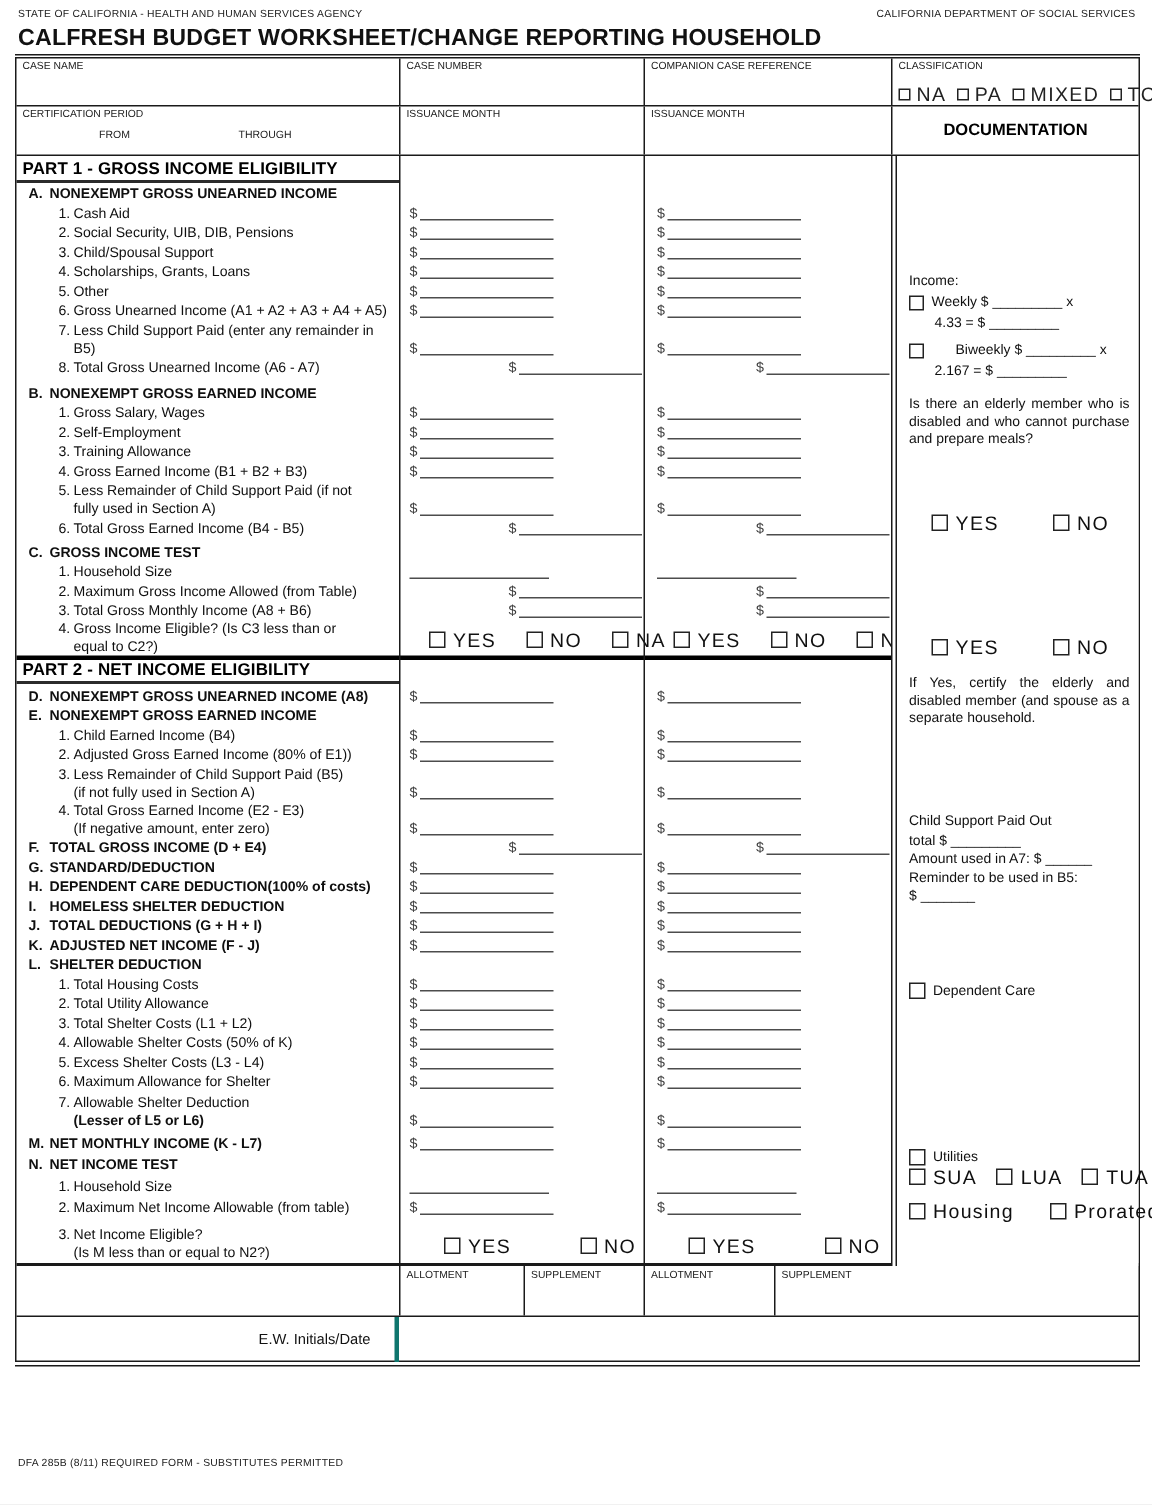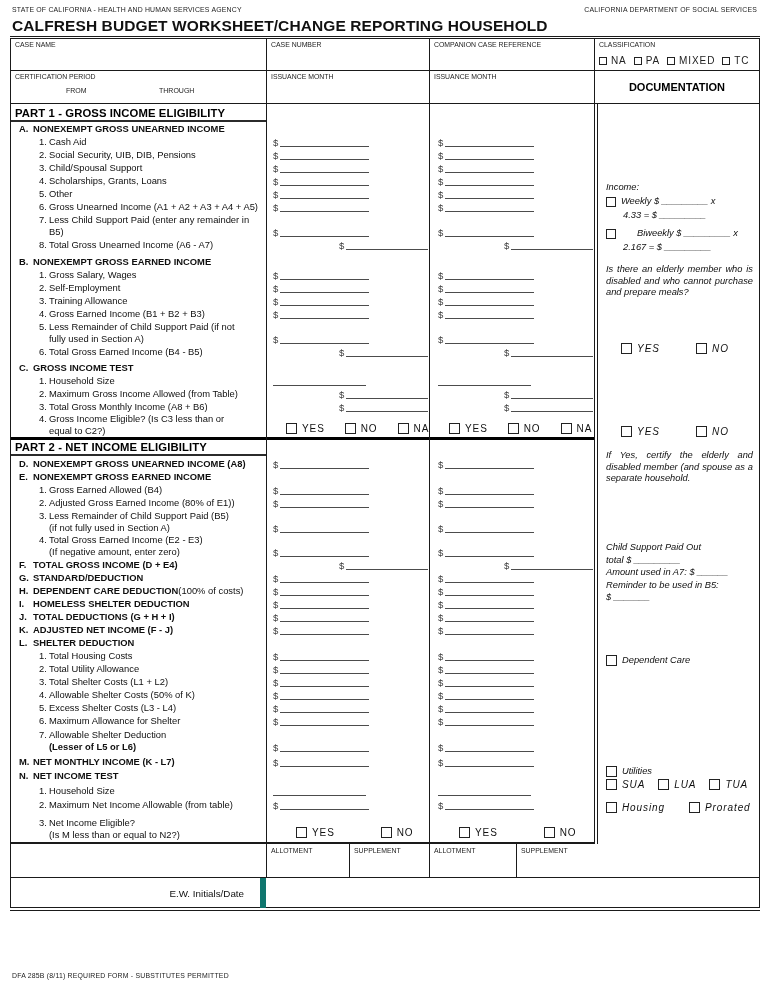--- a/index.html
+++ b/index.html
@@ -37,56 +37,56 @@
   .part-header::after { content:''; position:absolute; left:0; bottom:0; width:255px; height:2px; background:#2b2b2b; }
   .part-header.p2 { border-top:0; }
   .part-header.p2::before { content:''; position:absolute; left:0; top:-1px; width:583px; height:2.6px; background:#000; }
 
   .frow { display:flex; align-items:flex-end; }
   .lcell { width:255px; font-size:9.4px; line-height:12px; color:#0f0f0f; padding-bottom:1px; }
   .l1 { display:flex; }
   .lcell.sec { padding-left:8px; } .lcell.sec .pfx { width:14px; font-weight:bold; }
   .lcell.sec .ltext { font-weight:bold; }
   .lcell.itm { padding-left:28px; } .lcell.itm .pfx { width:10px; }
-  .ltext { letter-spacing:0; } .lsuf { font-weight:normal; }
+  .ltext { letter-spacing:0; } .lsuf { font-weight:bold; }
   .l2 { padding-left:10px; }
   .l2.b { font-weight:bold; }
   .mcell { width:163px; } .mcell.c2 { width:165px; }
   .mline { display:flex; align-items:flex-end; padding-bottom:2px; }
   .mline .dollar { font-size:9.5px; line-height:8px; color:#3a3a3a; padding-right:2px; }
   .uline { flex:1; border-bottom:1.2px solid #4c4c4c; height:3px; }
   .m-dollar { margin-left:7px; width:96px; } .c2 .m-dollar { margin-left:9px; width:96px; }
   .m-total { margin-left:73px; width:89px; } .c2 .m-total { margin-left:75px; width:89px; }
   .m-plain { margin-left:7px; width:93px; } .c2 .m-plain { margin-left:9px; width:93px; }
   .opts { display:flex; padding:0 0 4px 20px; gap:20px; }
   .opts.two { padding-left:30px; gap:46px; }
-  .optg { display:flex; align-items:center; font-size:10px; letter-spacing:.9px; }
+  .optg { display:flex; align-items:center; font-size:13px; letter-spacing:.9px; }
 
   
   .doc-box { position:absolute; left:583px; top:0; width:165px; height:740px; border-left:1px solid #1a1a1a; background:#fff; }
   .doc-inner { position:relative; height:100%; margin-left:2px; border-left:1px solid #1a1a1a; font-size:9.3px; line-height:11.6px; color:#0f0f0f; }
-  .doc-blk { position:absolute; left:8px; right:6px;font-style:italic; }
+  .doc-blk { position:absolute; left:8px; right:6px; }
   .jtext { text-align:justify; }
   .doc-bold { font-weight:bold; line-height:12.2px; }
   .doc-line { display:flex; align-items:center; margin-top:2.5px; white-space:nowrap; }
   .doc-line.ind { padding-left:17px; } .doc-line.gap { margin-top:6px;gap:16px; }
   .doc-yesno { display:flex; padding-left:15px; gap:36px; }
   .doc-yesno .optg { letter-spacing:1px; }
   .doc-check { display:flex; align-items:center; }
   .doc-check3 { display:flex; align-items:center; gap:13px; }
   .doc-check + .doc-check, .stack > div + div { margin-top:9px; }
 
   
   .alot-row { display:flex; height:34px; border-bottom:1px solid #1a1a1a; font-size:6.9px; color:#222; }
   .alot-row > div { padding:3px 4px; }
   .ac1 { width:255px; } .ac2 { width:83px; border-left:1px solid #1a1a1a; }
   .ac3 { width:80px; border-left:1px solid #1a1a1a; } .ac4 { width:87px; border-left:1px solid #1a1a1a; }
   .ac5 { width:243px; border-left:1px solid #1a1a1a; }
   .ew-row { display:flex; height:30px; }
-  .ew-label { width:255px; border-right:6px solid #0f766e; display:flex; align-items:center;
+  .ew-label { width:255px; border-right:3px solid #0f766e; display:flex; align-items:center;
               justify-content:flex-end; padding-right:16px; font-size:9.8px; }
   .ew-rest { flex:1; }
   .footer { position:absolute; top:972px; left:12px; font-size:6.9px; letter-spacing:.2px; color:#222; }
 </style>
 </head>
 <body>
 
 <div class="page">
 
   <div class="topline">
@@ -591,21 +591,21 @@
                 <span class="ltext">NONEXEMPT GROSS EARNED INCOME</span>
               </div>
             </div>
             <div class="mcell c1"></div>
             <div class="mcell c2"></div>
           </div>
           <div class="frow" style="height: 13px;">
             <div class="lcell itm">
               <div class="l1">
                 <span class="pfx">1.</span>
-                <span class="ltext">Gross Earned Allowed (B4)</span>
+                <span class="ltext">Child Earned Income (B4)</span>
               </div>
             </div>
             <div class="mcell c1">
               <div class="mline m-dollar">
                 <span class="dollar">$</span>
                 <span class="uline"></span>
               </div>
             </div>
             <div class="mcell c2">
               <div class="mline m-dollar">

